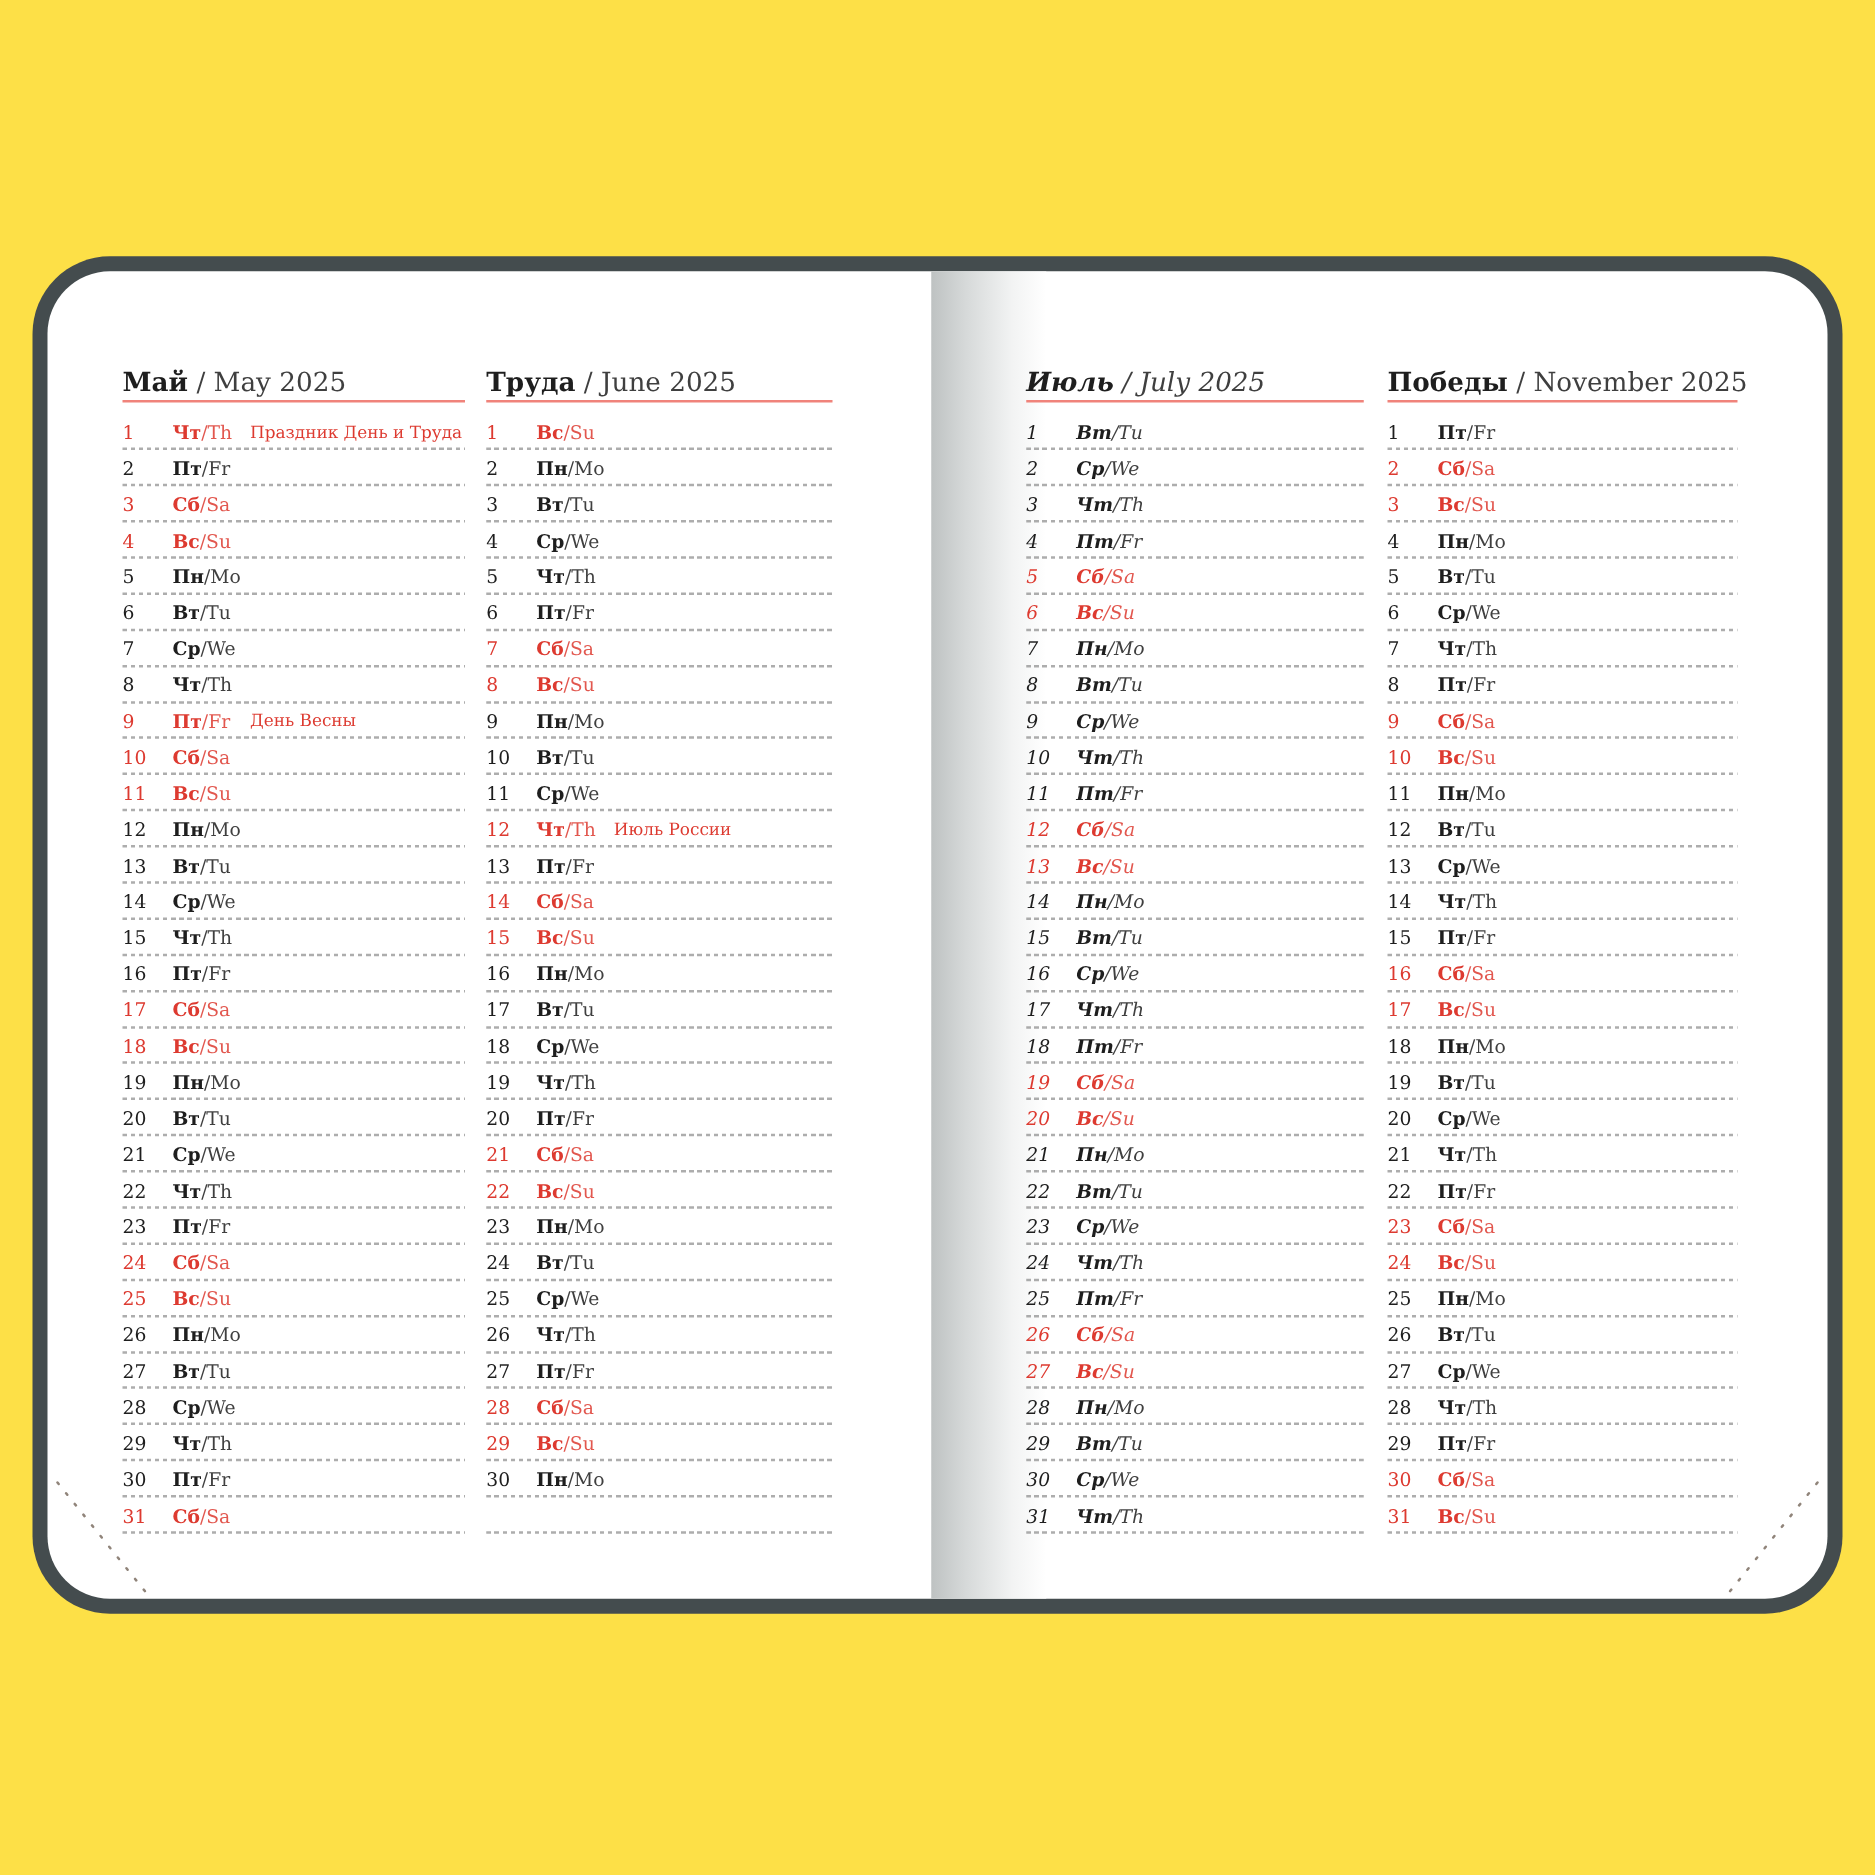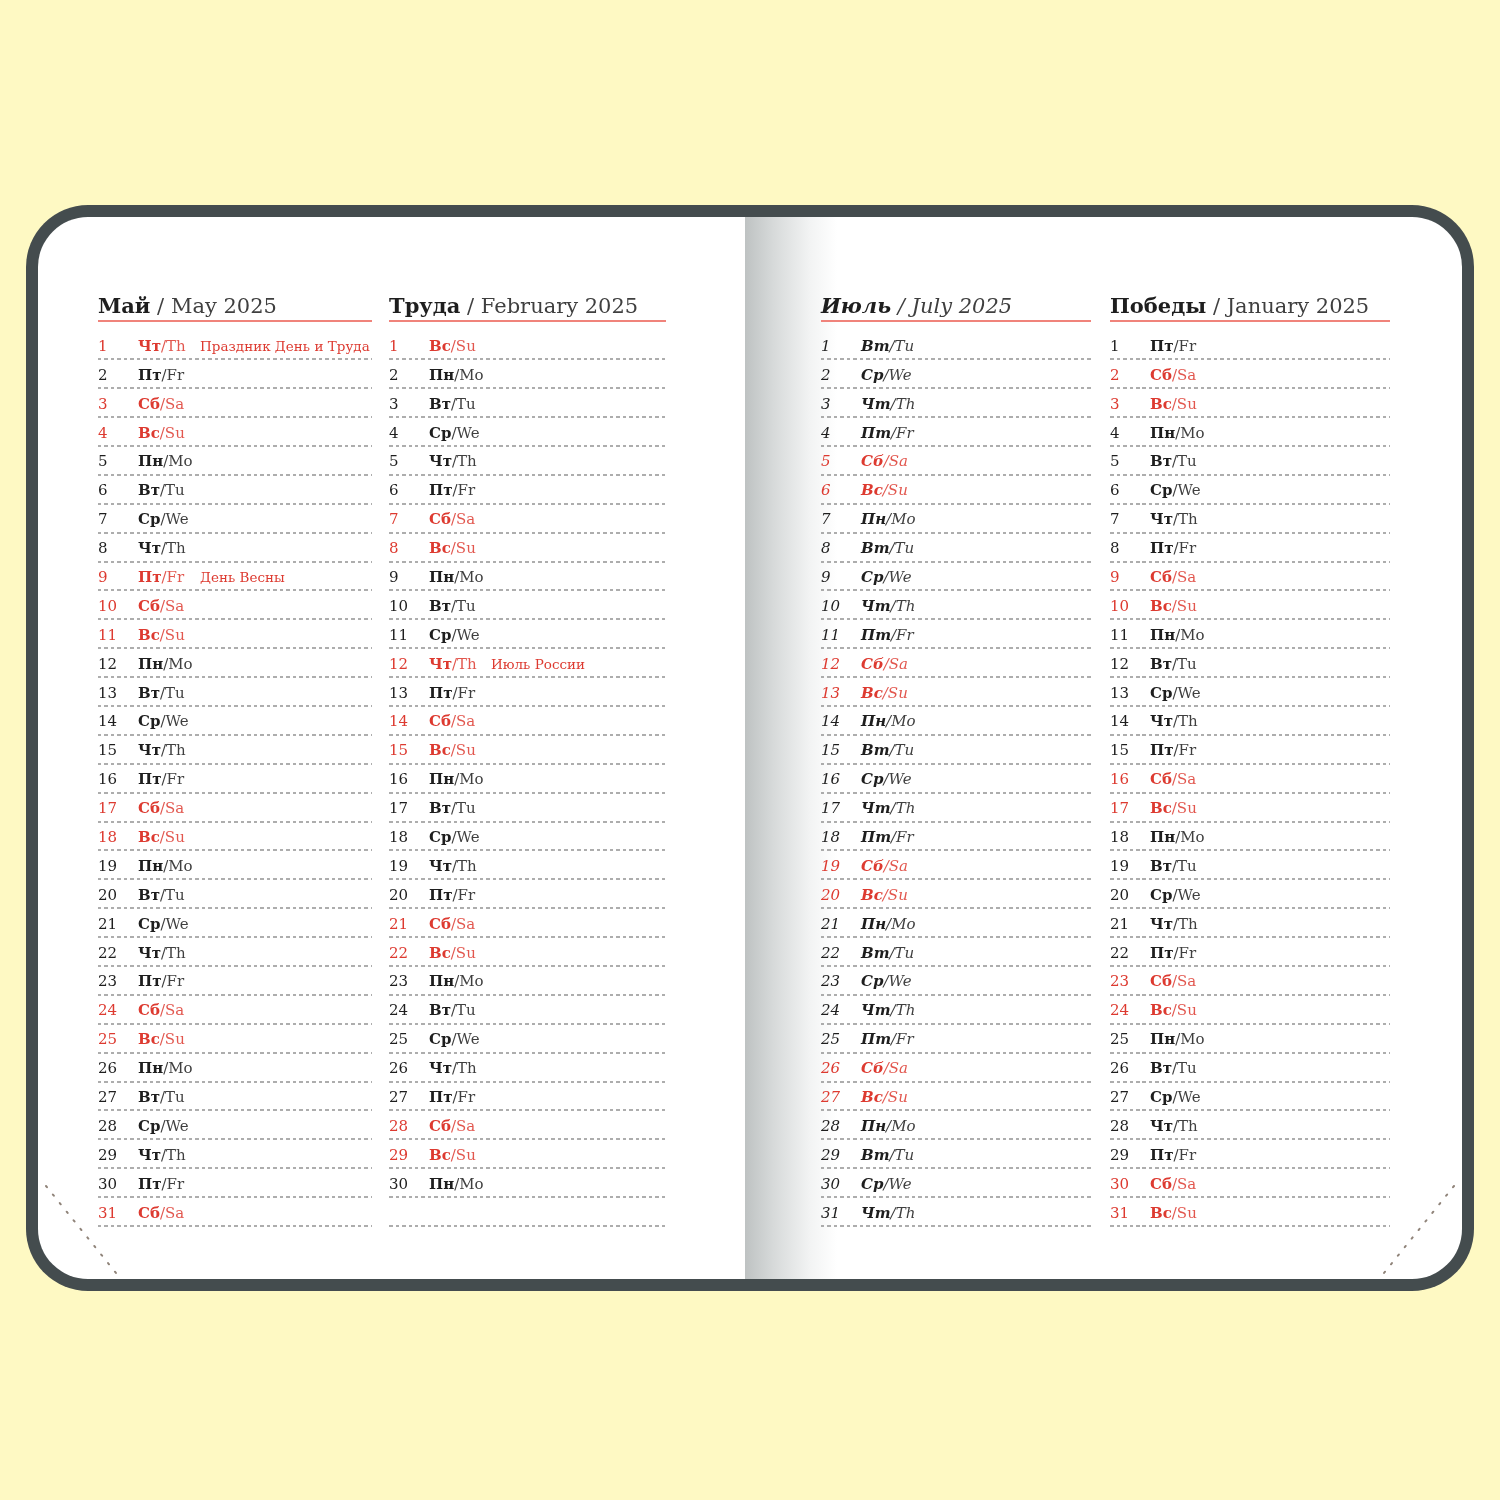--- a/index.html
+++ b/index.html
@@ -1,19 +1,19 @@
 <!DOCTYPE html>
 <html style="--cover: #444c4e; --red: #dd3a30; --rule: #f0837b; --dash: #8a8a8a; --ink: #1e1e1e; --ink2: #3f3f3f;"><head>
 <meta charset="utf-8">
 <style>
   html,body{margin:0;padding:0;background:#ffffff;}
   body{width:1500px;height:1500px;position:relative;overflow:hidden;
        font-family:"DejaVu Serif","Liberation Serif",serif;
        -webkit-font-smoothing:antialiased;}
-  .sheet{position:absolute;inset:0;background:#fef9c3;}
+  .sheet{position:absolute;inset:0;background:#fde047;}
 
   
   .cover{position:absolute;left:26px;top:205px;width:1448px;height:1086px;
          background:var(--cover,#444c4e);border-radius:62px;}
   
   .pages{position:absolute;left:38px;top:217px;width:1424px;height:1062px;
          background:#ffffff;border-radius:50px;overflow:hidden;}
   
   .spine{position:absolute;left:707px;top:0;width:92px;height:100%;
          background:linear-gradient(90deg,#bec2c2 0%,#d6d9d9 30%,#f2f3f3 70%,#ffffff 100%);}
@@ -213,21 +213,21 @@
         </div>
         <div class="row red">
           <span class="num">31</span>
           <span class="day"><b>Сб</b><span class="sl">/Sa</span></span>
           <span class="note"></span>
         </div>
       </div>
   </div>
 
   <div class="month-col mc1">
-    <div class="month-title"><b>Труда</b><span class="msep"> / </span><span class="men">February 2025</span></div>
+    <div class="month-title"><b>Труда</b><span class="msep"> / </span><span class="men">June 2025</span></div>
     <div class="month-rule"></div>
     <div class="rows">
         <div class="row red">
           <span class="num">1</span>
           <span class="day"><b>Вс</b><span class="sl">/Su</span></span>
           <span class="note"></span>
         </div>
         <div class="row">
           <span class="num">2</span>
           <span class="day"><b>Пн</b><span class="sl">/Mo</span></span>
@@ -537,21 +537,21 @@
         </div>
         <div class="row">
           <span class="num">31</span>
           <span class="day"><b>Чт</b><span class="sl">/Th</span></span>
           <span class="note"></span>
         </div>
       </div>
   </div>
 
   <div class="month-col mc3">
-    <div class="month-title"><b>Победы</b><span class="msep"> / </span><span class="men">January 2025</span></div>
+    <div class="month-title"><b>Победы</b><span class="msep"> / </span><span class="men">November 2025</span></div>
     <div class="month-rule"></div>
     <div class="rows">
         <div class="row">
           <span class="num">1</span>
           <span class="day"><b>Пт</b><span class="sl">/Fr</span></span>
           <span class="note"></span>
         </div>
         <div class="row red">
           <span class="num">2</span>
           <span class="day"><b>Сб</b><span class="sl">/Sa</span></span>

